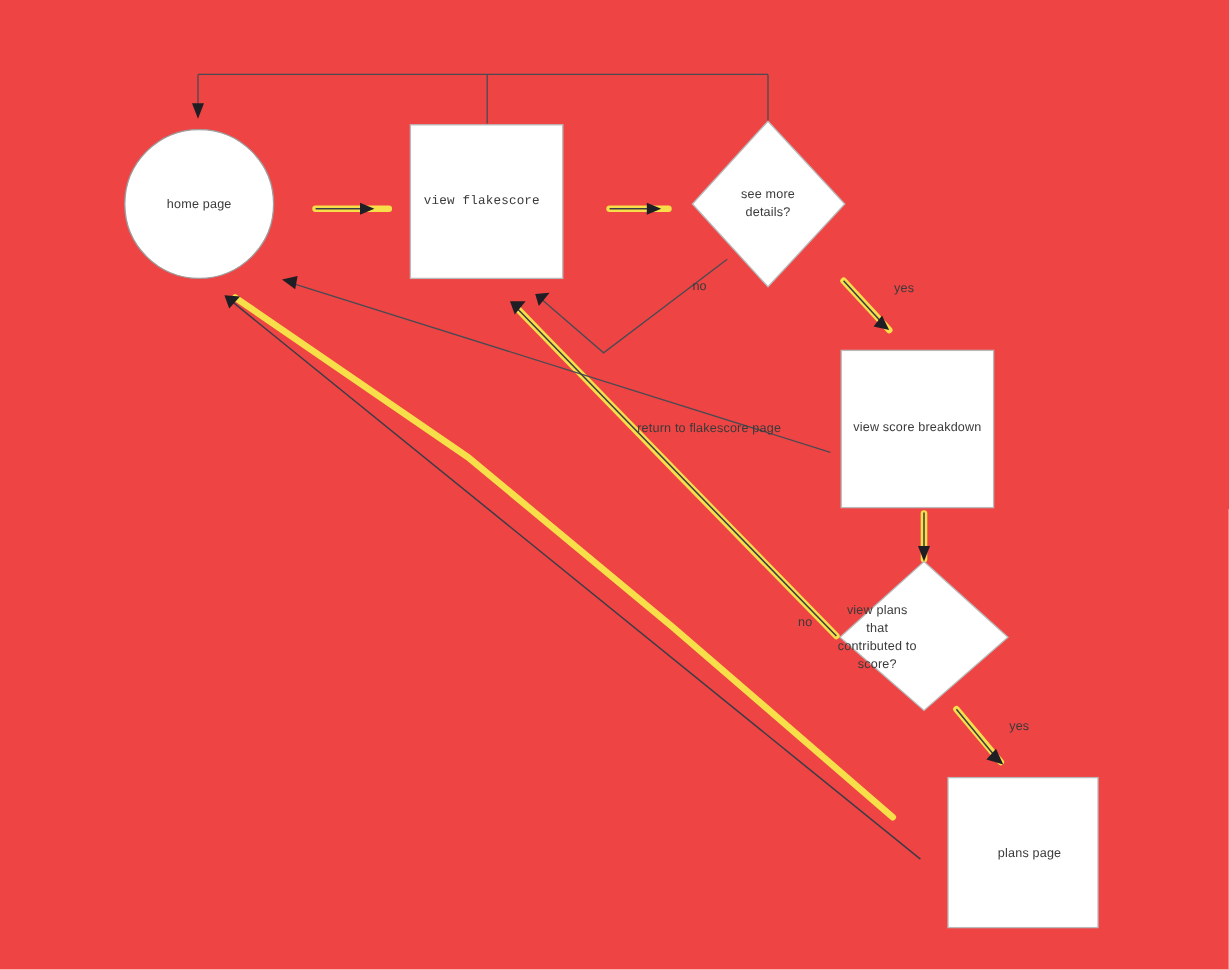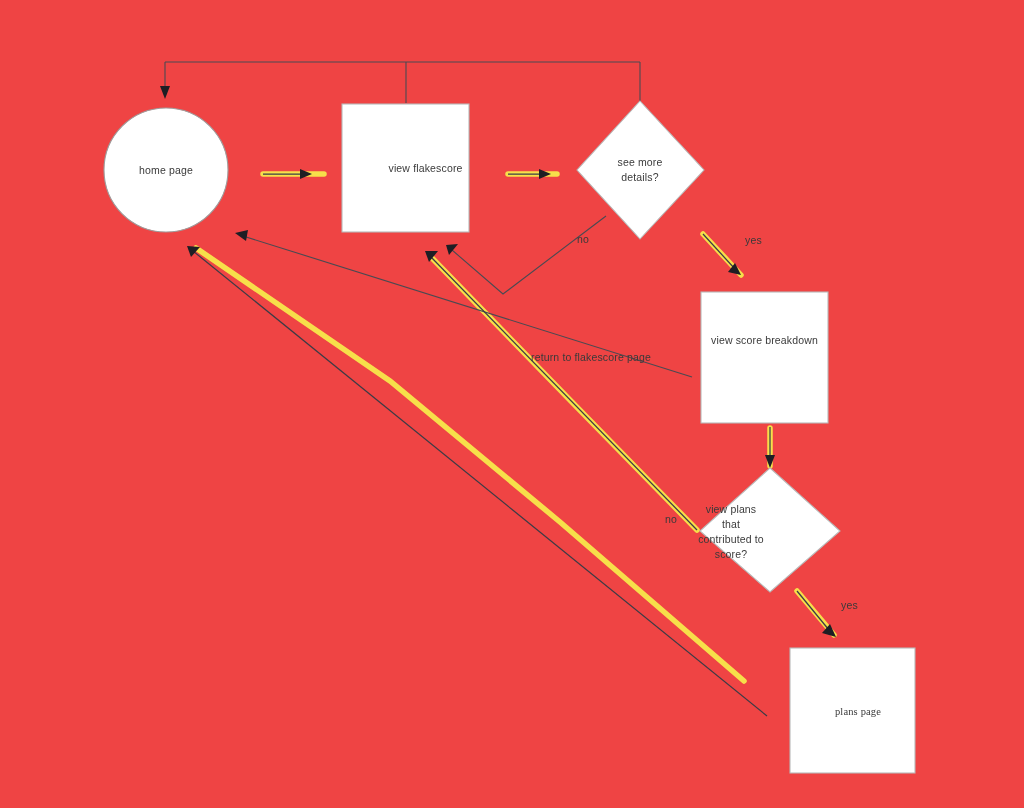--- a/index.html
+++ b/index.html
@@ -169,33 +169,33 @@
       <rect class="shape-outline" x="342" y="104" width="127" height="128"></rect>
       <polygon class="shape-outline" points="640,101 704,170 640,239 577,170"></polygon>
       <rect class="shape-outline" x="701" y="292" width="127" height="131"></rect>
       <polygon class="shape-outline" points="770,468 840,531 770,592 700,531"></polygon>
       <rect class="shape-outline" x="790" y="648" width="125" height="125"></rect>
     </g>
   </svg>
 
   <div class="node-label" style="left:106px; top:163px; width:120px;">home page</div>
 
-  <div class="node-label" style="left:365px; top:161px; width:121px;">view flakescore</div>
+  <div class="node-label" style="left:341px; top:161px; width:121px;font-family:Liberation Mono, monospace;">view flakescore</div>
 
   <div class="node-label" style="left:585px; top:155px; width:110px;text-align:center;">see more
 details?</div>
 
-  <div class="node-label" style="left:703px; top:333px; width:123px;text-align:center;">view score breakdown</div>
+  <div class="node-label" style="left:703px; top:349px; width:123px;text-align:center;">view score breakdown</div>
 
   <div class="node-label" style="left:676px; top:502px; width:110px;text-align:center;">view plans
 that
 contributed to
 score?</div>
 
-  <div class="node-label" style="left:792px; top:704px; width:132px;font-family:Liberation Serif, serif;">plans page</div>
+  <div class="node-label" style="left:792px; top:704px; width:132px;">plans page</div>
 
   <div class="edge-label" style="left:577px; top:232px;">no</div>
 
   <div class="edge-label" style="left:745px; top:233px;">yes</div>
 
   <div class="edge-label" style="left:531px; top:350px;">return to flakescore page</div>
 
   <div class="edge-label" style="left:665px; top:512px;">no</div>
 
   <div class="edge-label" style="left:841px; top:598px;">yes</div>

